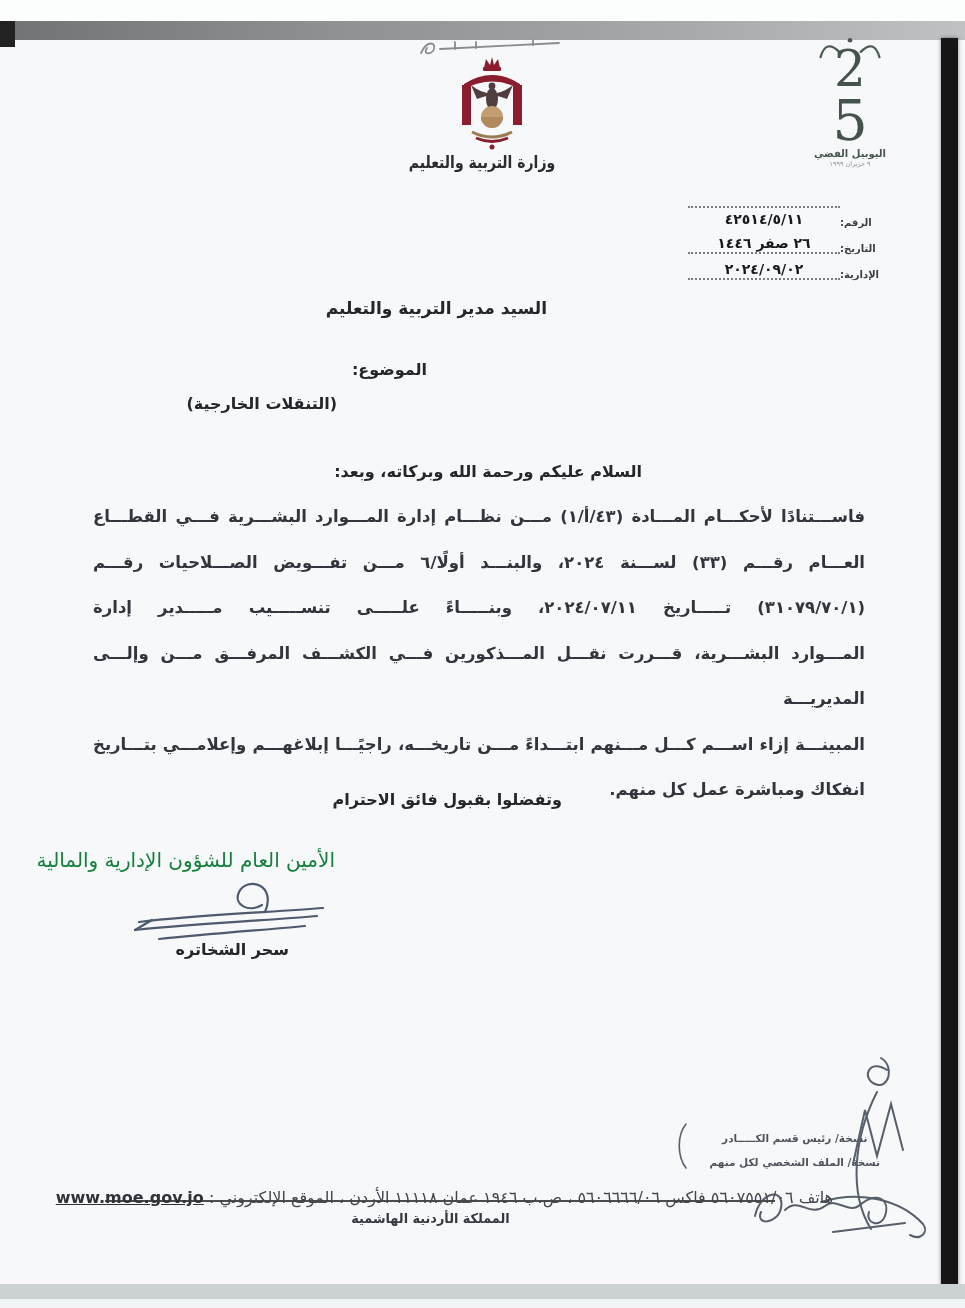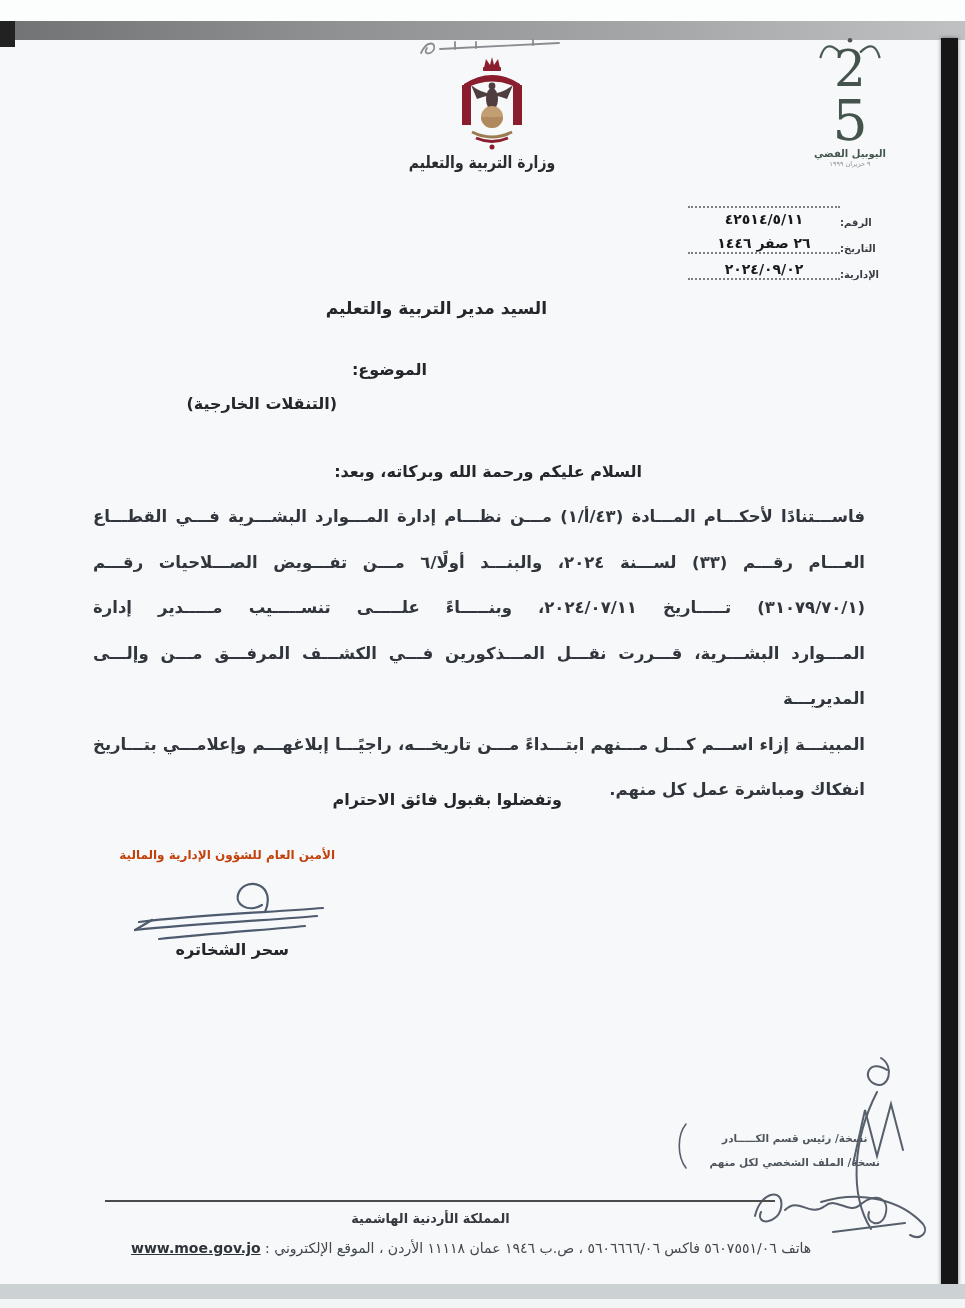--- a/index.html
+++ b/index.html
@@ -40,36 +40,36 @@
   .subject-value{position:absolute;top:394px;right:628px;font-size:16px;font-weight:bold;color:#24262b;white-space:nowrap;}
   .greeting{position:absolute;top:462px;right:323px;font-size:16px;font-weight:bold;color:#24262b;white-space:nowrap;}
 
   .body-text{position:absolute;top:494px;right:100px;width:772px;}
   .bline{font-size:16.5px;font-weight:600;color:#31353c;line-height:45.5px;
          text-align:justify;text-align-last:justify;}
   .bline.last{text-align:left;text-align-last:right;}
 
   .closing{position:absolute;top:790px;right:403px;font-size:16px;font-weight:bold;color:#24262b;white-space:nowrap;}
 
-  .sig-title{position:absolute;top:848px;right:630px;font-size:12px;font-weight:bold;color:#c2410c;white-space:nowrap;}
+  .sig-title{position:absolute;top:848px;right:630px;font-size:20px;font-weight:normal;color:#15803d;white-space:nowrap;}
   .sig-scribble{position:absolute;top:872px;right:628px;width:212px;height:76px;}
   .sig-name{position:absolute;top:940px;right:676px;width:170px;text-align:right;
             font-size:16px;font-weight:bold;color:#24262b;white-space:nowrap;}
 
   .copies{position:absolute;top:1126px;right:85px;text-align:center;font-size:10.5px;
           font-weight:600;color:#4e545c;line-height:24px;}
   .copy-brace{position:absolute;top:1122px;right:276px;width:14px;height:48px;}
   .scribble-big{position:absolute;top:1044px;right:22px;width:152px;height:208px;}
   .scribble-low{position:absolute;top:1172px;right:52px;width:176px;height:76px;}
 
   .footer-rule{position:absolute;top:1200px;right:190px;width:670px;height:2px;background:#4c4c4c;}
   .kingdom{position:absolute;top:1210px;right:455px;font-size:13.5px;font-weight:bold;color:#35383e;
            letter-spacing:-1.2px;transform:scaleX(.95);transform-origin:right;white-space:nowrap;}
-  .contact{position:absolute;top:1240px;right:132px;width:702px;text-align:left;
-           font-size:14px;color:#41464d;white-space:nowrap;}
+  .contact{position:absolute;top:1188px;right:132px;width:702px;text-align:left;
+           font-size:16px;color:#41464d;white-space:nowrap;}
   .contact b{text-decoration:underline;color:#2e3339;}
   svg{display:block;}
 </style>
 </head>
 <body>
 
 <div class="canvas">
 
   <div class="white-top"></div>
   <div class="top-band"></div>

